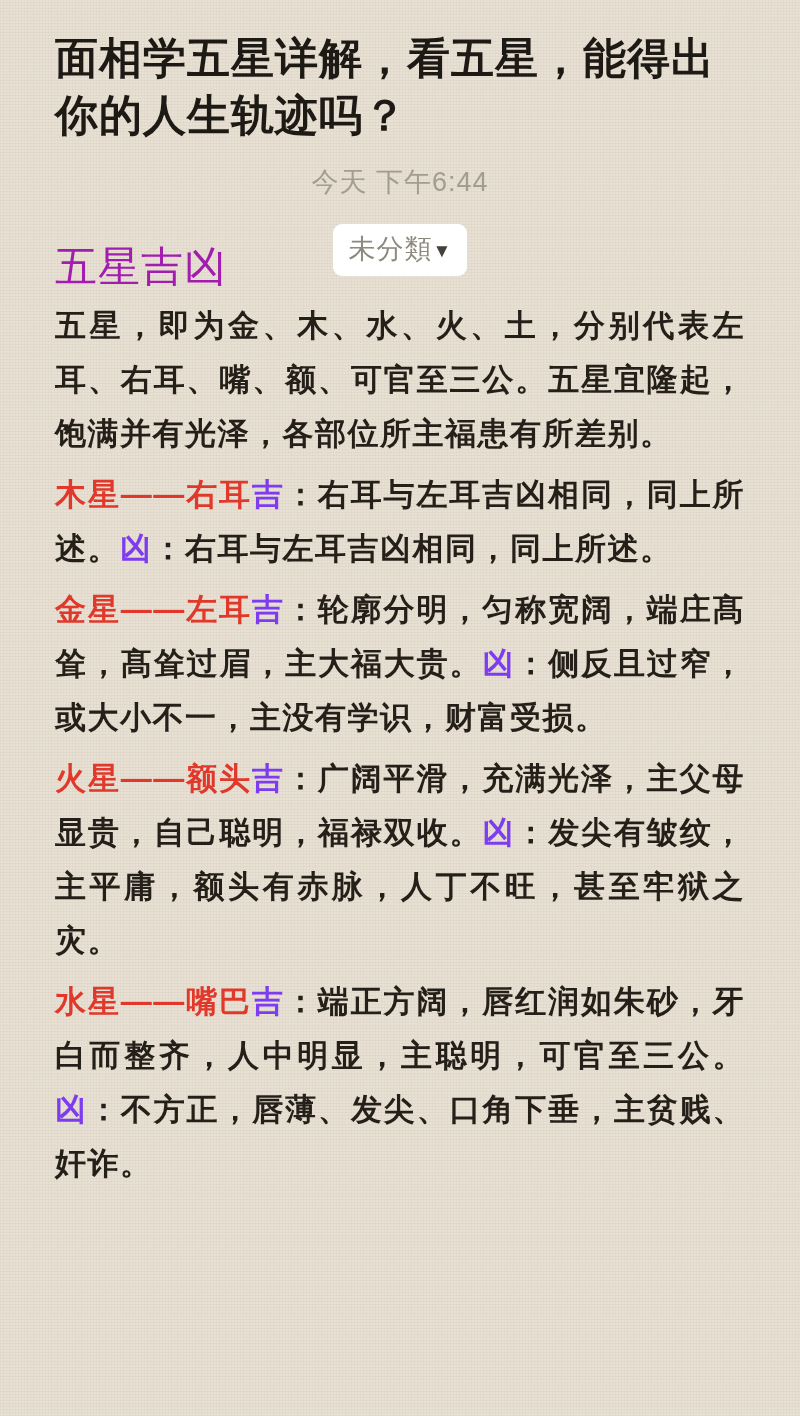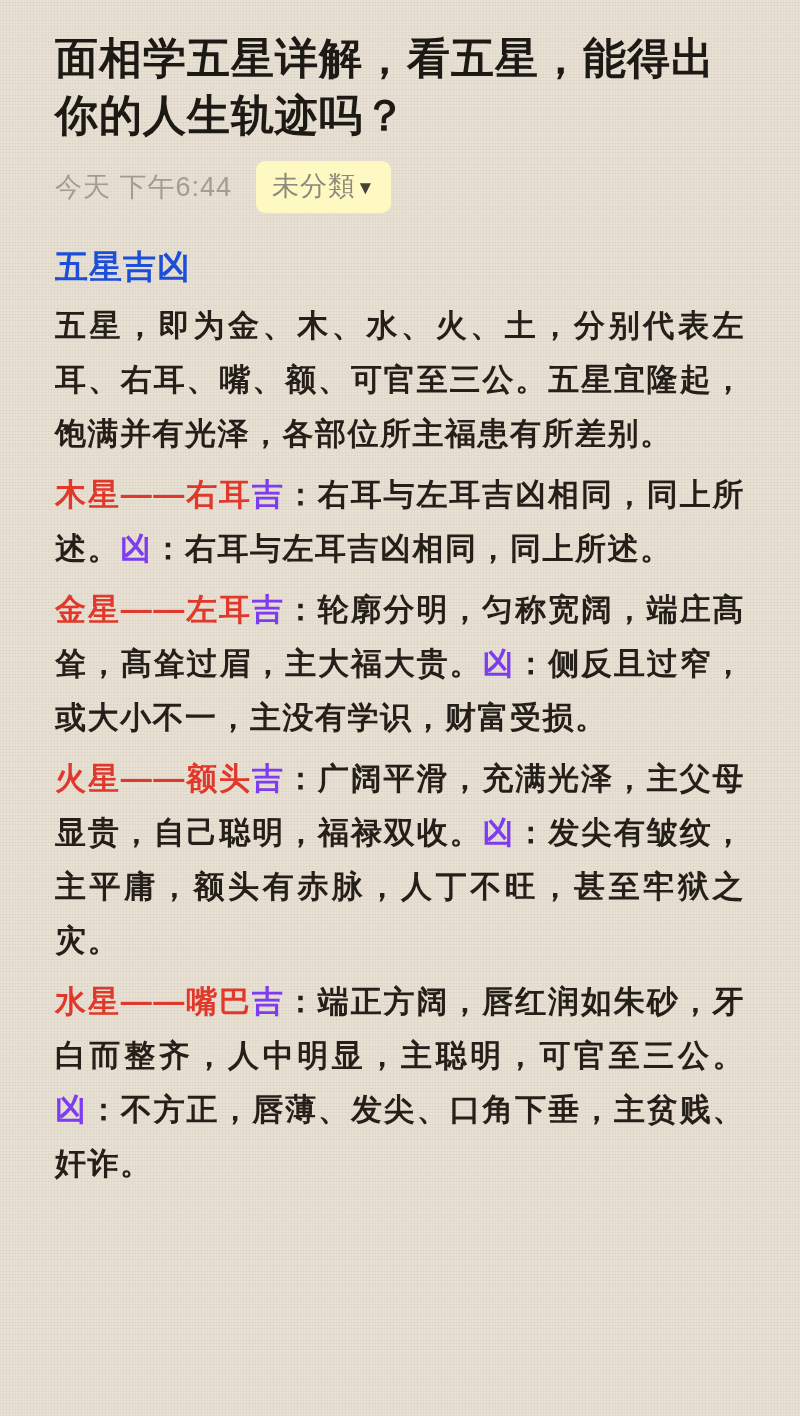--- a/index.html
+++ b/index.html
@@ -34,32 +34,33 @@
     color: #1d1915;
     letter-spacing: 1px;
   }
 
   .meta-row {
     margin-top: 20px;
     display: flex;
     align-items: center;
     gap: 24px;
     height: 46px;
+    flex-direction: column;
   }
 
   .timestamp {
     font-size: 27px;
     color: #a39d90;
     letter-spacing: 1px;
   }
 
   .category-badge {
     display: inline-flex;
     align-items: center;
-    background: #fef9c3;
+    background: #ffffff;
     border: none;
     border-radius: 9px;
     padding: 7px 16px 9px 16px;
     cursor: pointer;
     font-family: inherit;
   }
 
   .category-label {
     font-size: 27px;
     color: #8e897d;
@@ -68,24 +69,24 @@
 
   .caret {
     font-size: 19px;
     color: #44403a;
     line-height: 1;
     transform: translateY(1px);
   }
 
   .section-heading {
     margin-top: 40px;
-    font-size: 33px;
+    font-size: 42px;
     line-height: 34px;
-    font-weight: 700;
-    color: #1d4ed8;
+    font-weight: 400;
+    color: #a21caf;
     letter-spacing: 1px;
   }
 
   .para {
     margin-top: 15px;
     font-size: 31px;
     line-height: 54px;
     font-weight: 700;
     color: #241f19;
     letter-spacing: 1.5px;

